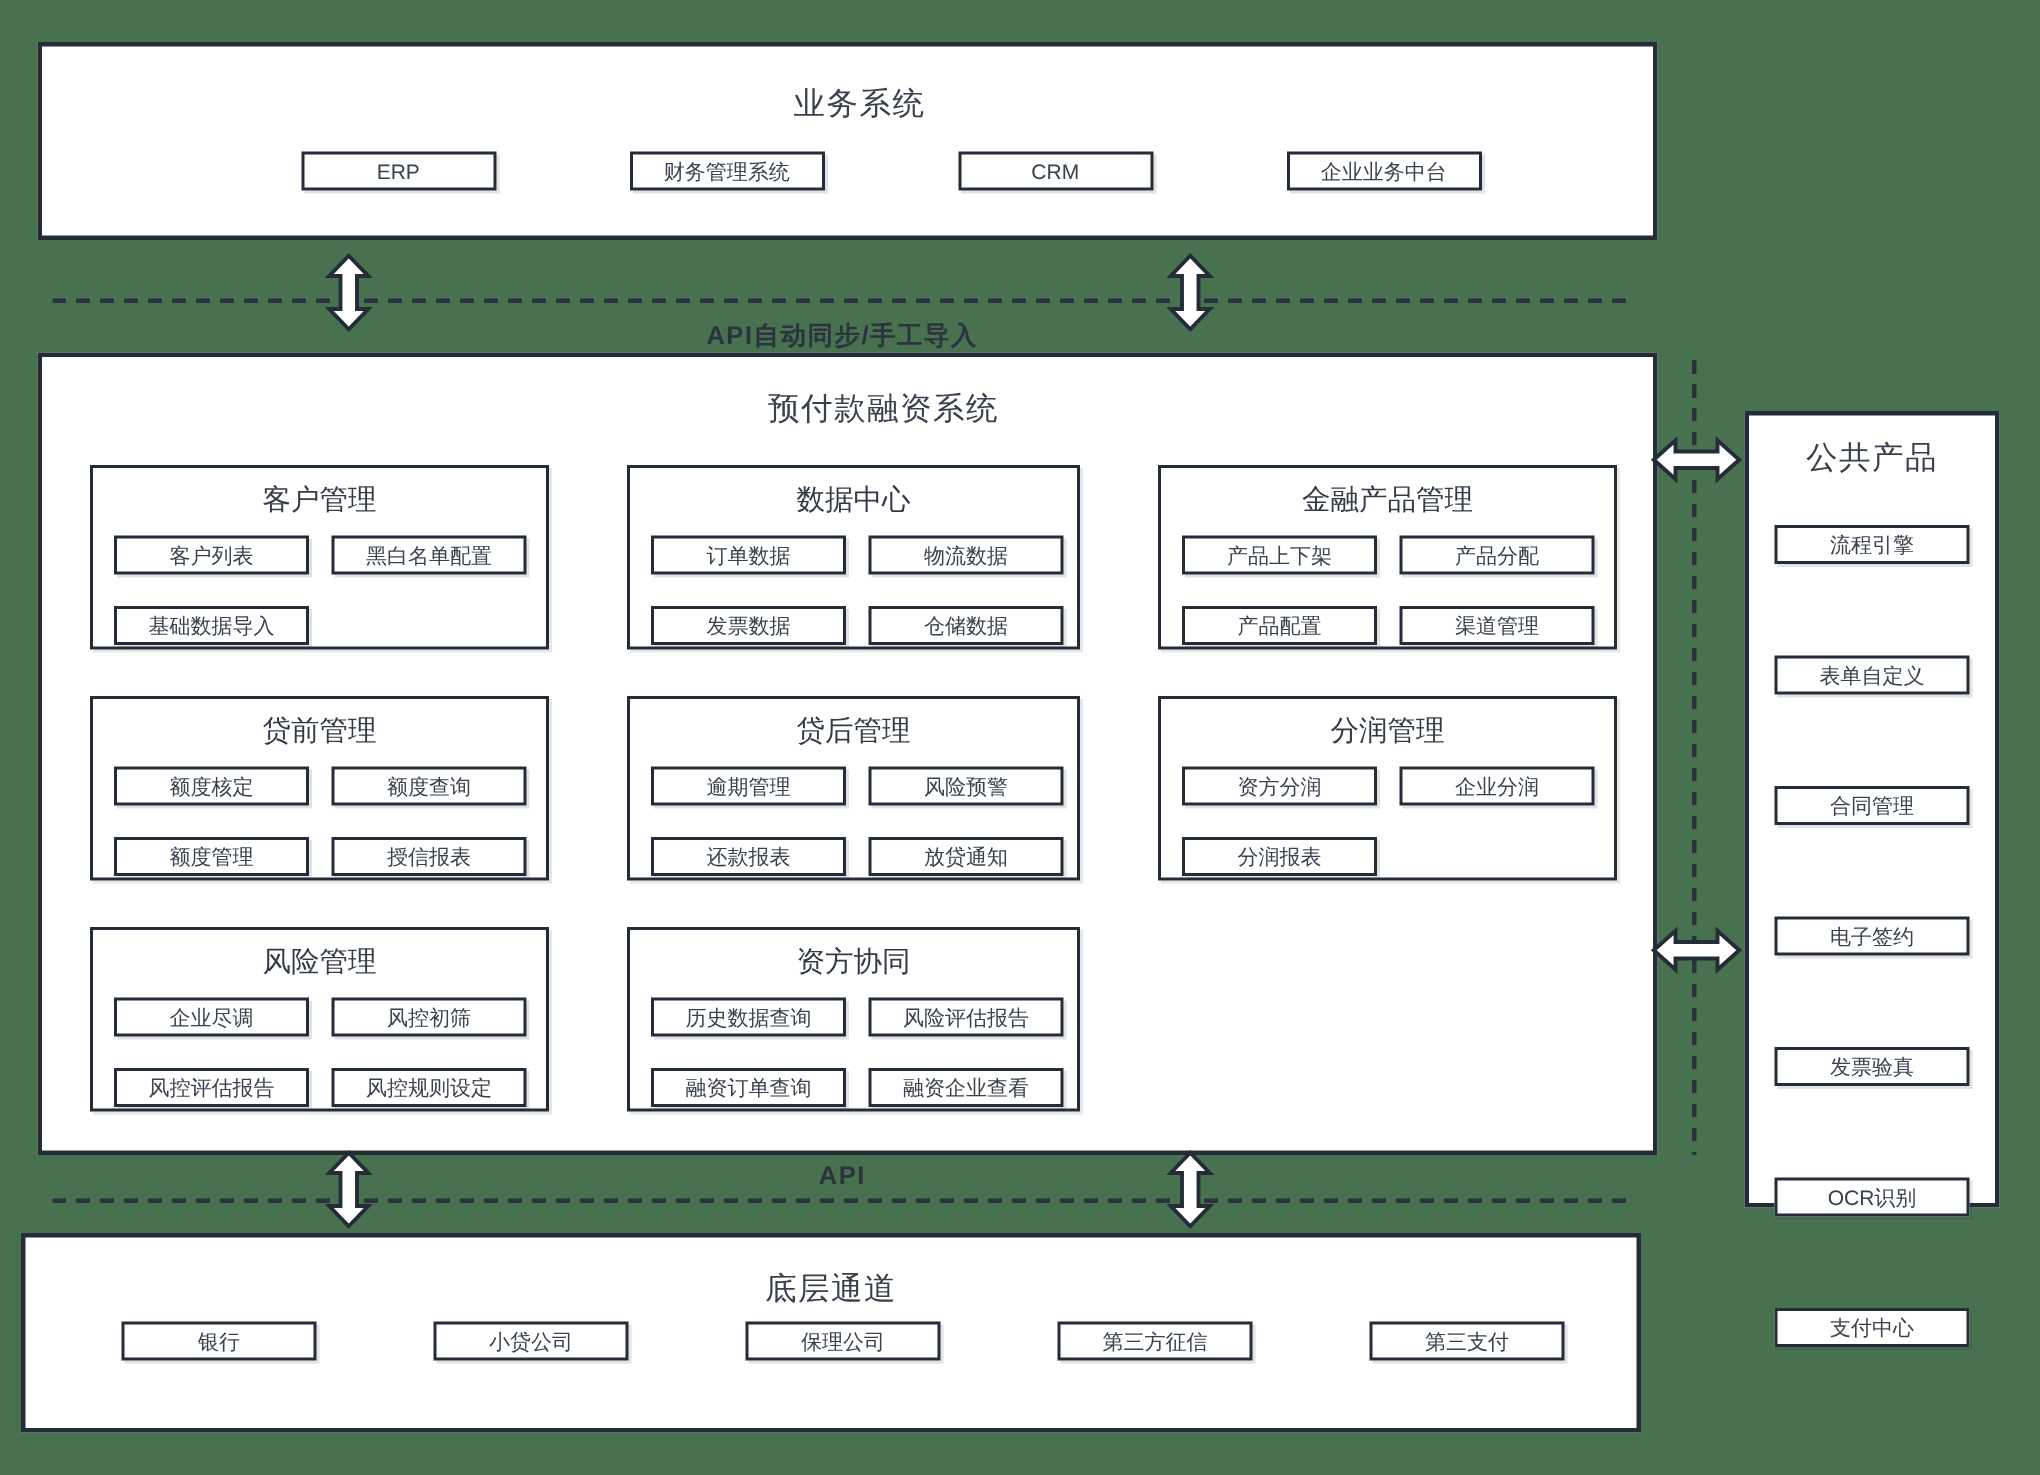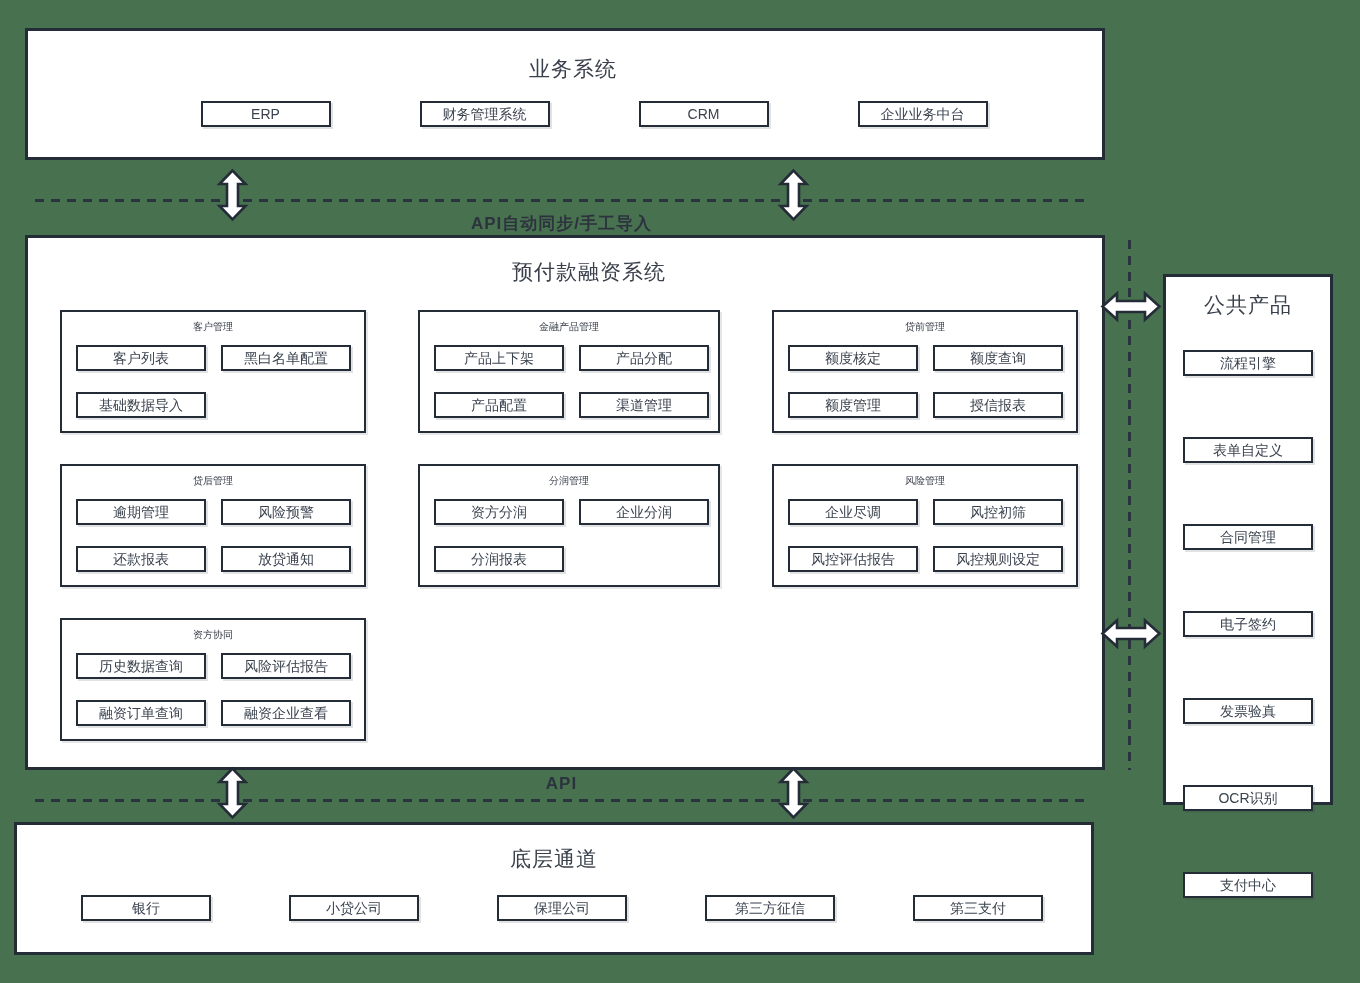--- a/index.html
+++ b/index.html
@@ -48,21 +48,21 @@
     color:#3A424E;
     box-shadow:2px 2px 0 rgba(40,48,60,0.14);
     flex:0 0 auto;
   }
   #top-items{
     display:flex;justify-content:center;gap:89px;
     margin-top:18px;transform:translateX(21px);
   }
   #bottom-items{
     display:flex;justify-content:center;gap:78px;
-    margin-top:22px;transform:translateX(8px);
+    margin-top:8px;transform:translateX(8px);
   }
   #shared-items{
     display:flex;flex-direction:column;align-items:center;
     gap:61px;margin-top:31px;
   }
 
   
   #modules-grid{
     position:absolute;left:32px;top:72px;
     display:grid;
@@ -72,21 +72,21 @@
   .module{
     background:#FFFFFF;
     border:2px solid #242C38;
     box-sizing:border-box;
     height:123px;
     padding:8px 14px 0 14px;
     box-shadow:2px 2px 0 rgba(40,48,60,0.12);
   }
   .module-title{
     text-align:center;
-    font-size:10px;
+    font-size:19px;
     color:#343B46;
     margin-bottom:11px;
   }
   .module-items{
     display:grid;
     grid-template-columns:130px 130px;
     column-gap:15px;row-gap:21px;
     justify-content:start;
   }
 
@@ -146,20 +146,29 @@
 
   <div class="section" id="main-box">
     <div class="section-title">预付款融资系统</div>
     <div id="modules-grid">
         <div class="module">
           <div class="module-title">客户管理</div>
           <div class="module-items">
             <div class="chip">客户列表</div>
             <div class="chip">黑白名单配置</div>
             <div class="chip">基础数据导入</div>
+          </div>
+        </div>
+        <div class="module">
+          <div class="module-title">数据中心</div>
+          <div class="module-items">
+            <div class="chip">订单数据</div>
+            <div class="chip">物流数据</div>
+            <div class="chip">发票数据</div>
+            <div class="chip">仓储数据</div>
           </div>
         </div>
         <div class="module">
           <div class="module-title">金融产品管理</div>
           <div class="module-items">
             <div class="chip">产品上下架</div>
             <div class="chip">产品分配</div>
             <div class="chip">产品配置</div>
             <div class="chip">渠道管理</div>
           </div>

